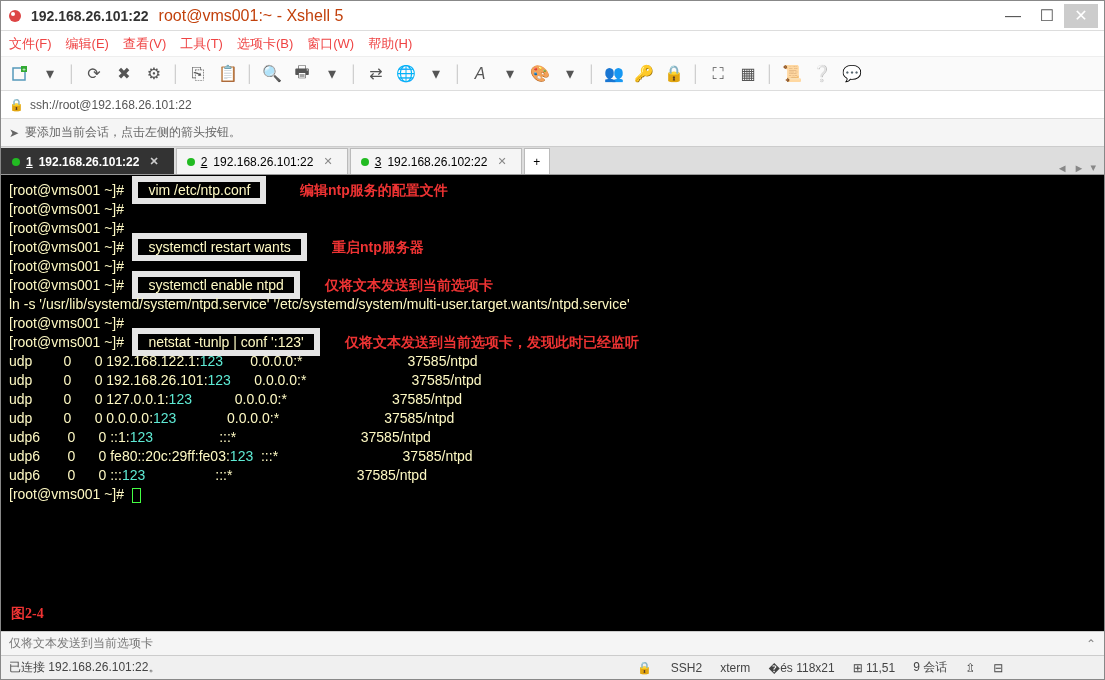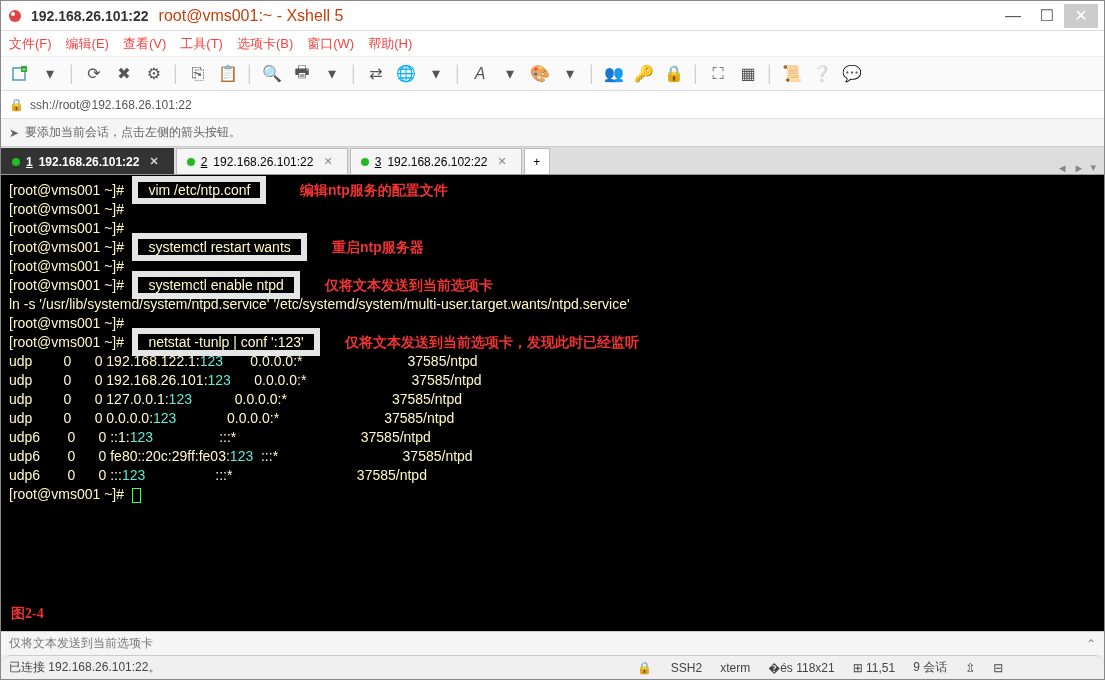--- a/index.html
+++ b/index.html
@@ -29,21 +29,21 @@
 .tabs-nav { margin-left:auto; display:flex; align-items:center; gap:6px; padding-right:8px; color:#888; font-size:11px; }
 .terminal { flex:1; background:#000; color:#ddd; font-family:"Consolas","Courier New",monospace; font-size:14px; line-height:18px; padding:6px 8px; white-space:pre; overflow:hidden; position:relative; }
 .terminal .w { color:#fef9c3; }
 .terminal .r { color:#5eead4; }
 .terminal .br { color:#e33; font-weight:bold;text-align:right; }
 .terminal .box { border:6px solid #e5e5e5; padding:0 10px; }
 .terminal .cursor { display:inline-block; width:9px; height:15px; border:1px solid #4f4; vertical-align:middle; }
 .terminal .fig { position:absolute; left:10px; bottom:8px; color:#e33; font-weight:bold; font-family:"Microsoft YaHei"; font-size:14px; }
 .sendbar { height:24px; background:#f5f5f5; display:flex; align-items:center; padding:0 8px; font-size:12px; color:#777; border-top:1px solid #ccc; }
 .sendbar .arrow { margin-left:auto; color:#888; }
-.statusbar { height:24px; background:#f0f0f0; display:flex; align-items:center; padding:0 8px; font-size:12px; color:#444; border-top:1px solid #ccc; gap:18px;border-radius:9px; }
+.statusbar { height:24px; background:#f0f0f0; display:flex; align-items:center; padding:0 8px; font-size:12px; color:#444; border-top:1px solid #ccc; gap:18px; }
 .statusbar .grow { flex:1; }
 .statusbar .watermark { color:#aaa; font-style:italic;margin-top:40px; }
 .underline { text-decoration:underline; }
 </style>
 </head>
 <body>
 
 <div class="titlebar">
   <svg class="icon" viewBox="0 0 16 16">
       <circle cx="8" cy="8" r="6" fill="#d44"></circle>

